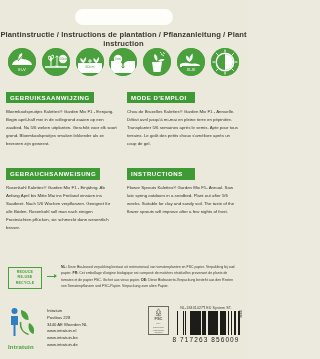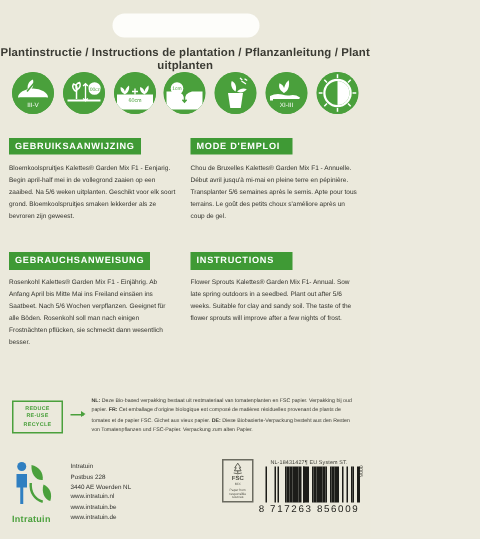--- a/index.html
+++ b/index.html
@@ -121,21 +121,21 @@
     transform:rotate(-90deg);transform-origin:center;
   }
 </style>
 </head>
 <body>
 
 <div class="packet">
 
   <div class="hang-hole"></div>
 
-  <div class="title">Plantinstructie / Instructions de plantation / Pflanzanleitung / Plant uitplanten</div>
+  <div class="title">Plantinstructie / Instructions de plantation / Pflanzanleitung / Plant instruction</div>
 
   <div class="icon-row">
 
     <div class="ico">
       <svg width="28" height="28" viewBox="0 0 28 28">
         <circle cx="14" cy="14" r="14" fill="#4aa03c"></circle>
         <path d="M4 17 a10 6 0 0 1 20 0 z" fill="#fff"></path>
         <path d="M14 5 c-3 1 -4 4 -3.5 7 c2.5 0.5 4.5 -2 3.5 -7z" fill="#fff"></path>
         <path d="M10 13 l5 -6" stroke="#4aa03c" stroke-width="1" fill="none"></path>
         <rect x="5" y="17" width="18" height="7" fill="#4aa03c"></rect>

